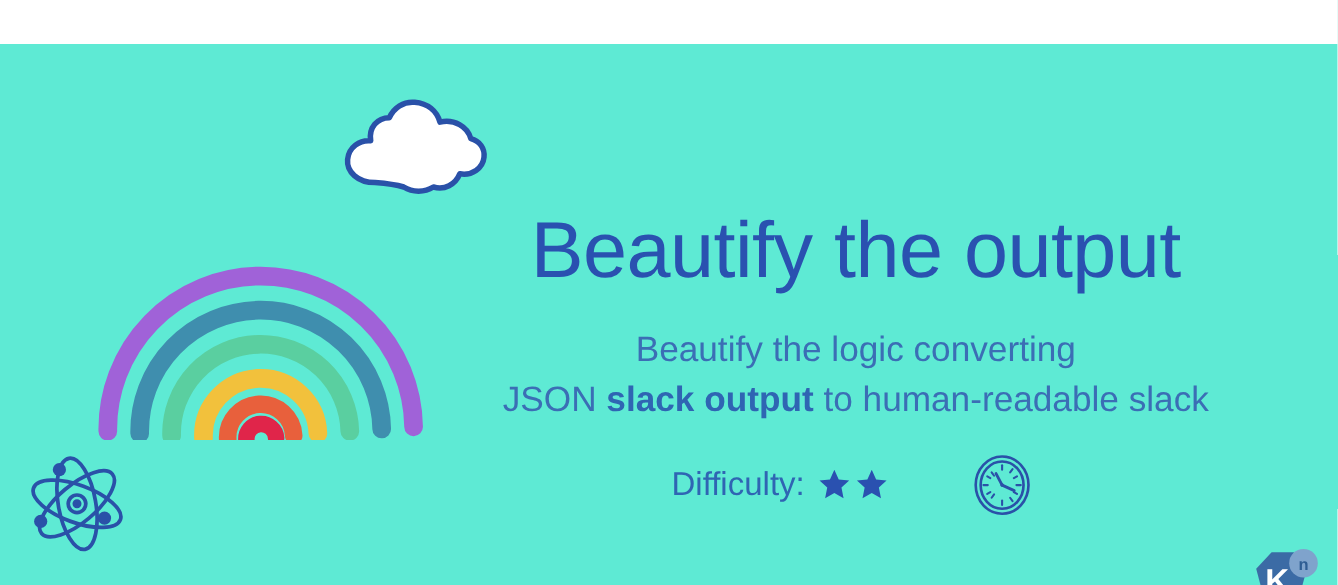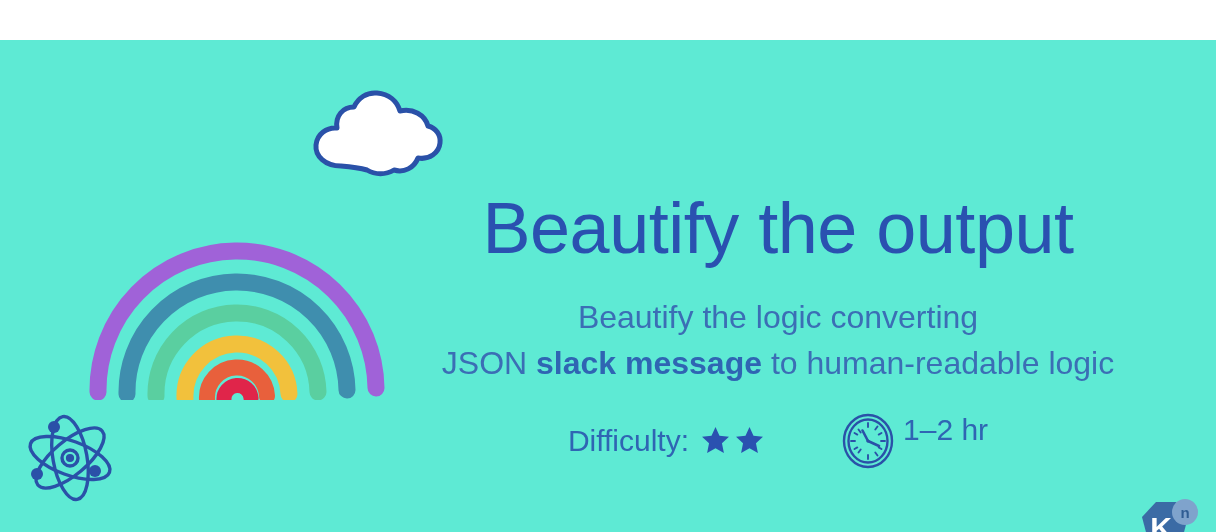--- a/index.html
+++ b/index.html
@@ -184,21 +184,21 @@
       </g>
     </svg>
   </div>
 
   <div id="text-block">
 
     <h1 id="page-title">Beautify the output</h1>
 
     <div id="subtitle-block">
       <span class="subtitle-line">Beautify the logic converting</span>
-      <span class="subtitle-line"><span>JSON </span><span class="subtitle-strong">slack message</span><span> to human-readable logic</span></span>
+      <span class="subtitle-line"><span>JSON </span><span class="subtitle-strong">slack output</span><span> to human-readable slack</span></span>
     </div>
 
     <div id="meta-row">
 
       <div class="meta-item">
         <span id="difficulty-label">Difficulty:</span>
         <span id="difficulty-stars">
           <svg width="33" height="33" viewBox="0 0 24 24" aria-hidden="true">
             <path d="M12 2.2 L14.9 8.6 L21.8 9.3 L16.7 14.0 L18.1 21.0 L12 17.6 L5.9 21.0 L7.3 14.0 L2.2 9.3 L9.1 8.6 Z" fill="#2A51B0"></path>
           </svg>
@@ -229,21 +229,20 @@
                 <line x1="36.7" y1="21.6" x2="39.5" y2="20.0"></line>
               </g>
               <g stroke-width="2.6" stroke-linecap="round">
                 <line x1="26" y1="28" x2="20.5" y2="17.5"></line>
                 <line x1="26" y1="28" x2="37" y2="33"></line>
               </g>
             </g>
             <circle cx="26" cy="28" r="1.6" fill="#2A51A8"></circle>
           </svg>
         </span>
-        <span id="duration-label">1–2 hr</span>
       </div>
 
     </div>
   </div>
 
   <div id="brand-logo">
     <svg viewBox="0 0 66 60" width="66" height="60" aria-hidden="true">
       <polygon points="22,4 42,4 54,19 49,38 31,46 13,38 8,19" fill="#3B6BA5"></polygon>
       <text x="27" y="40" font-family="Liberation Sans, sans-serif" font-size="30" font-weight="700" fill="#ffffff" text-anchor="middle">K</text>
       <circle cx="51" cy="14" r="13" fill="#7FA3CC"></circle>

